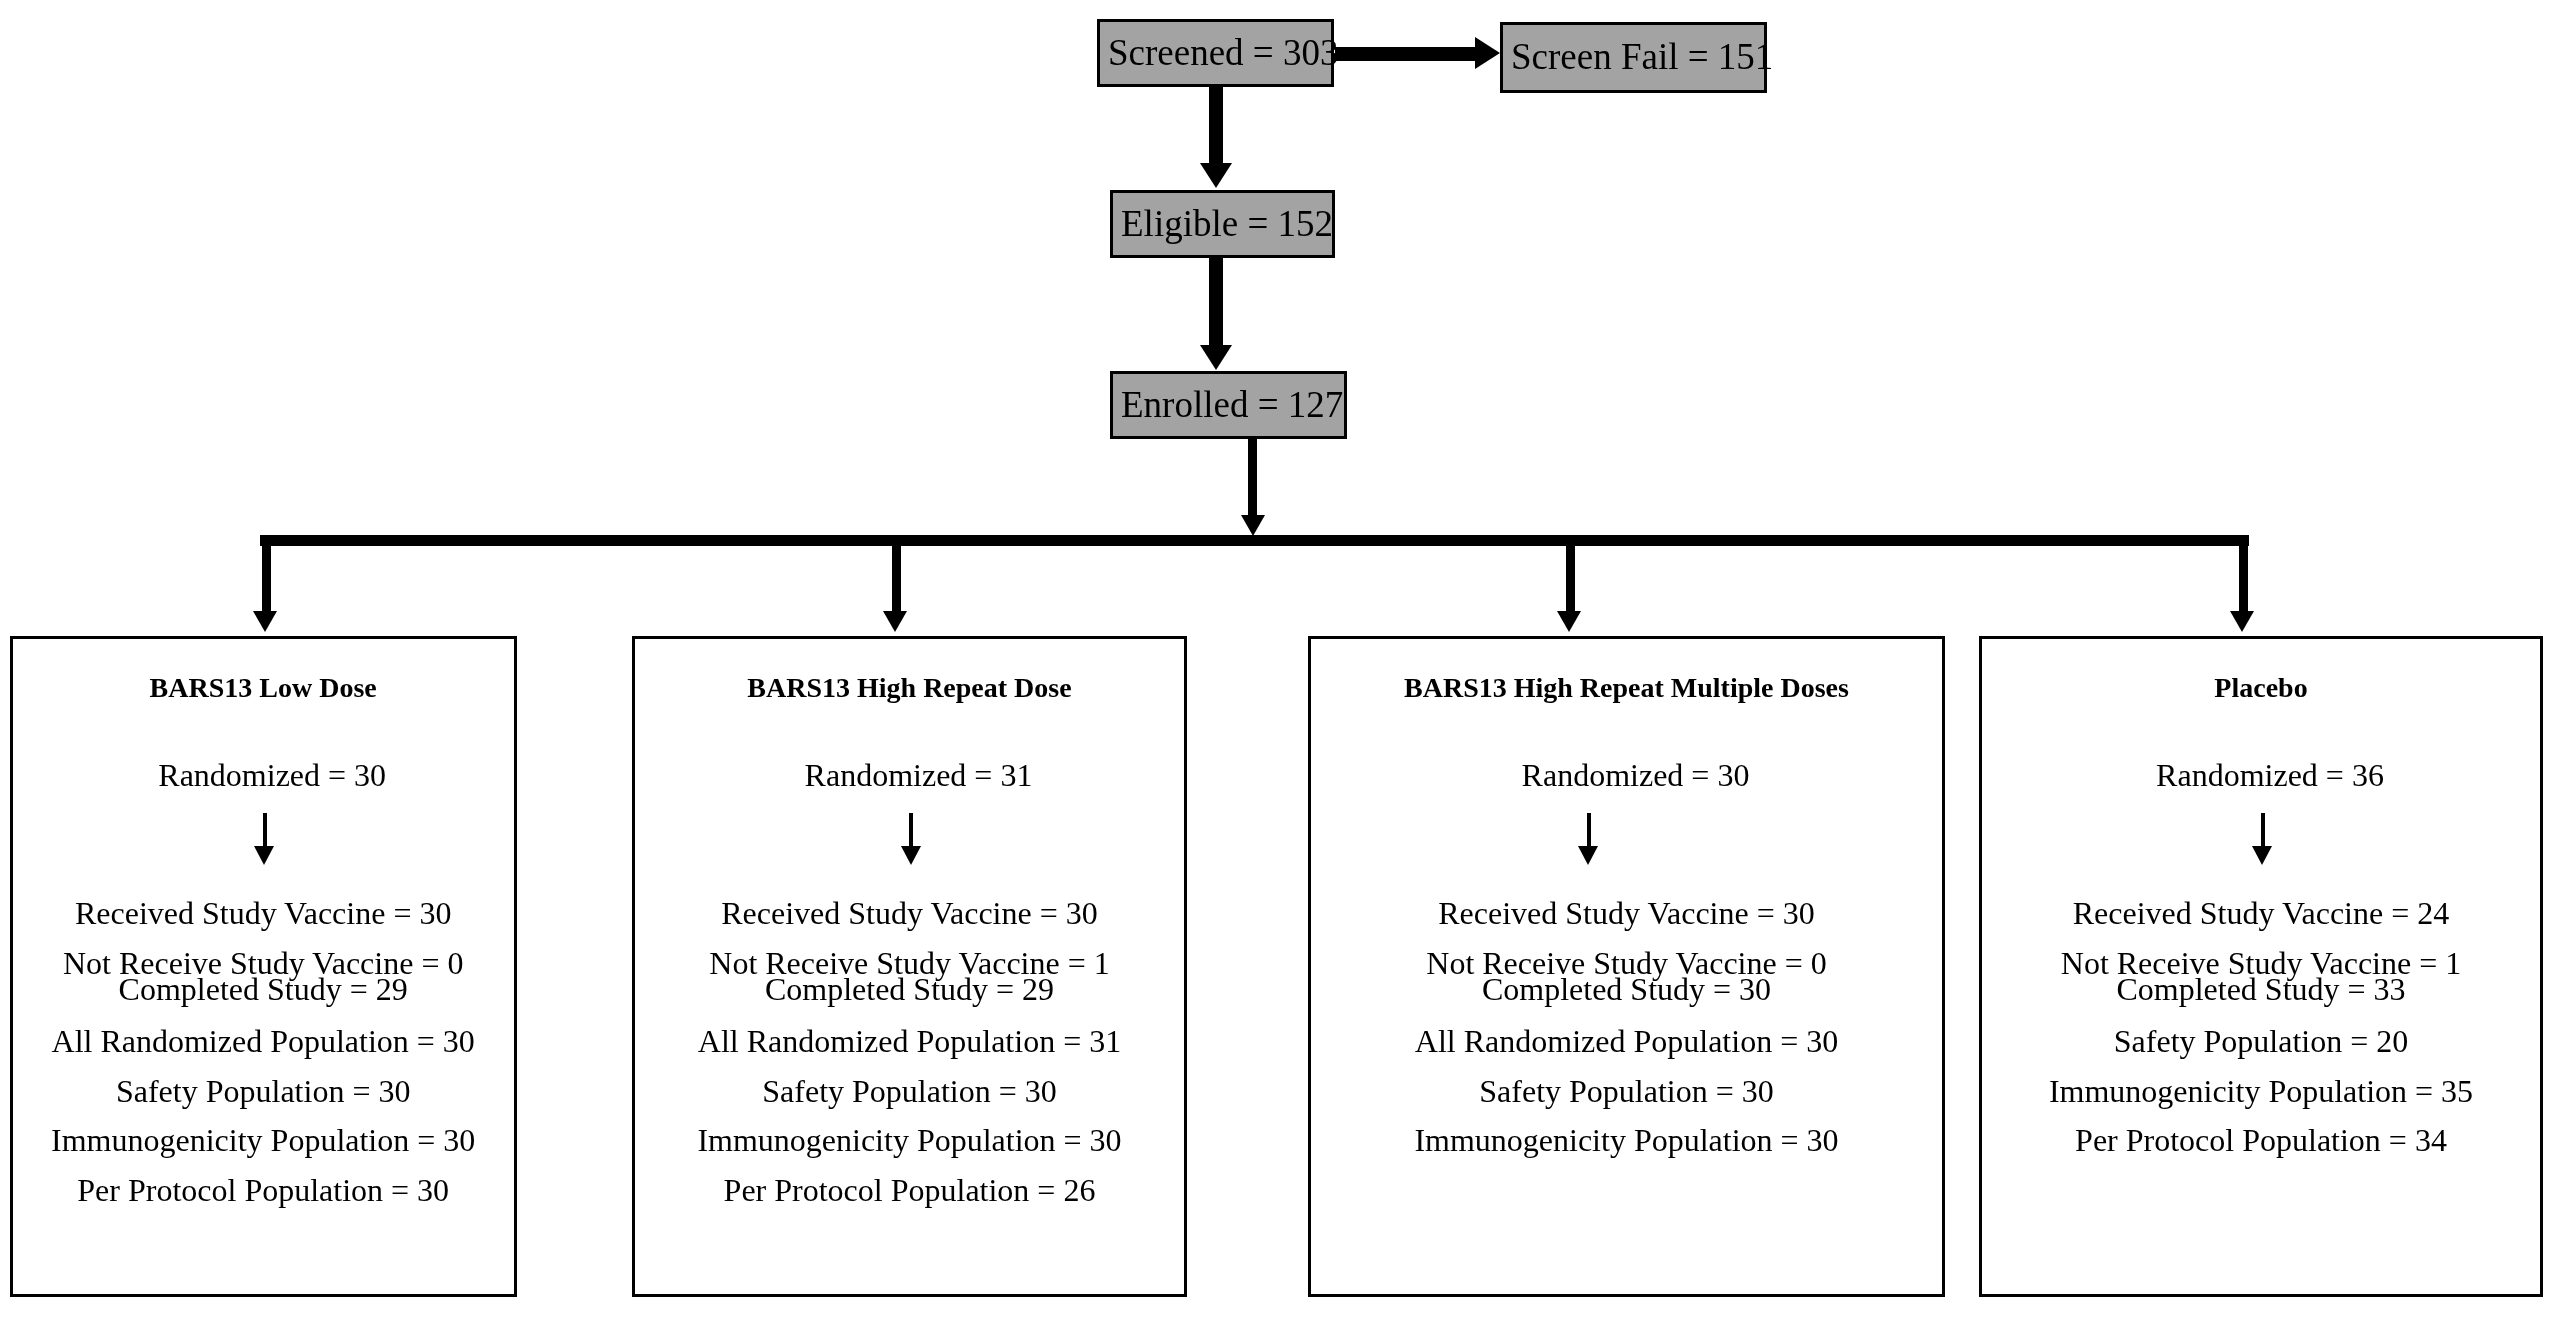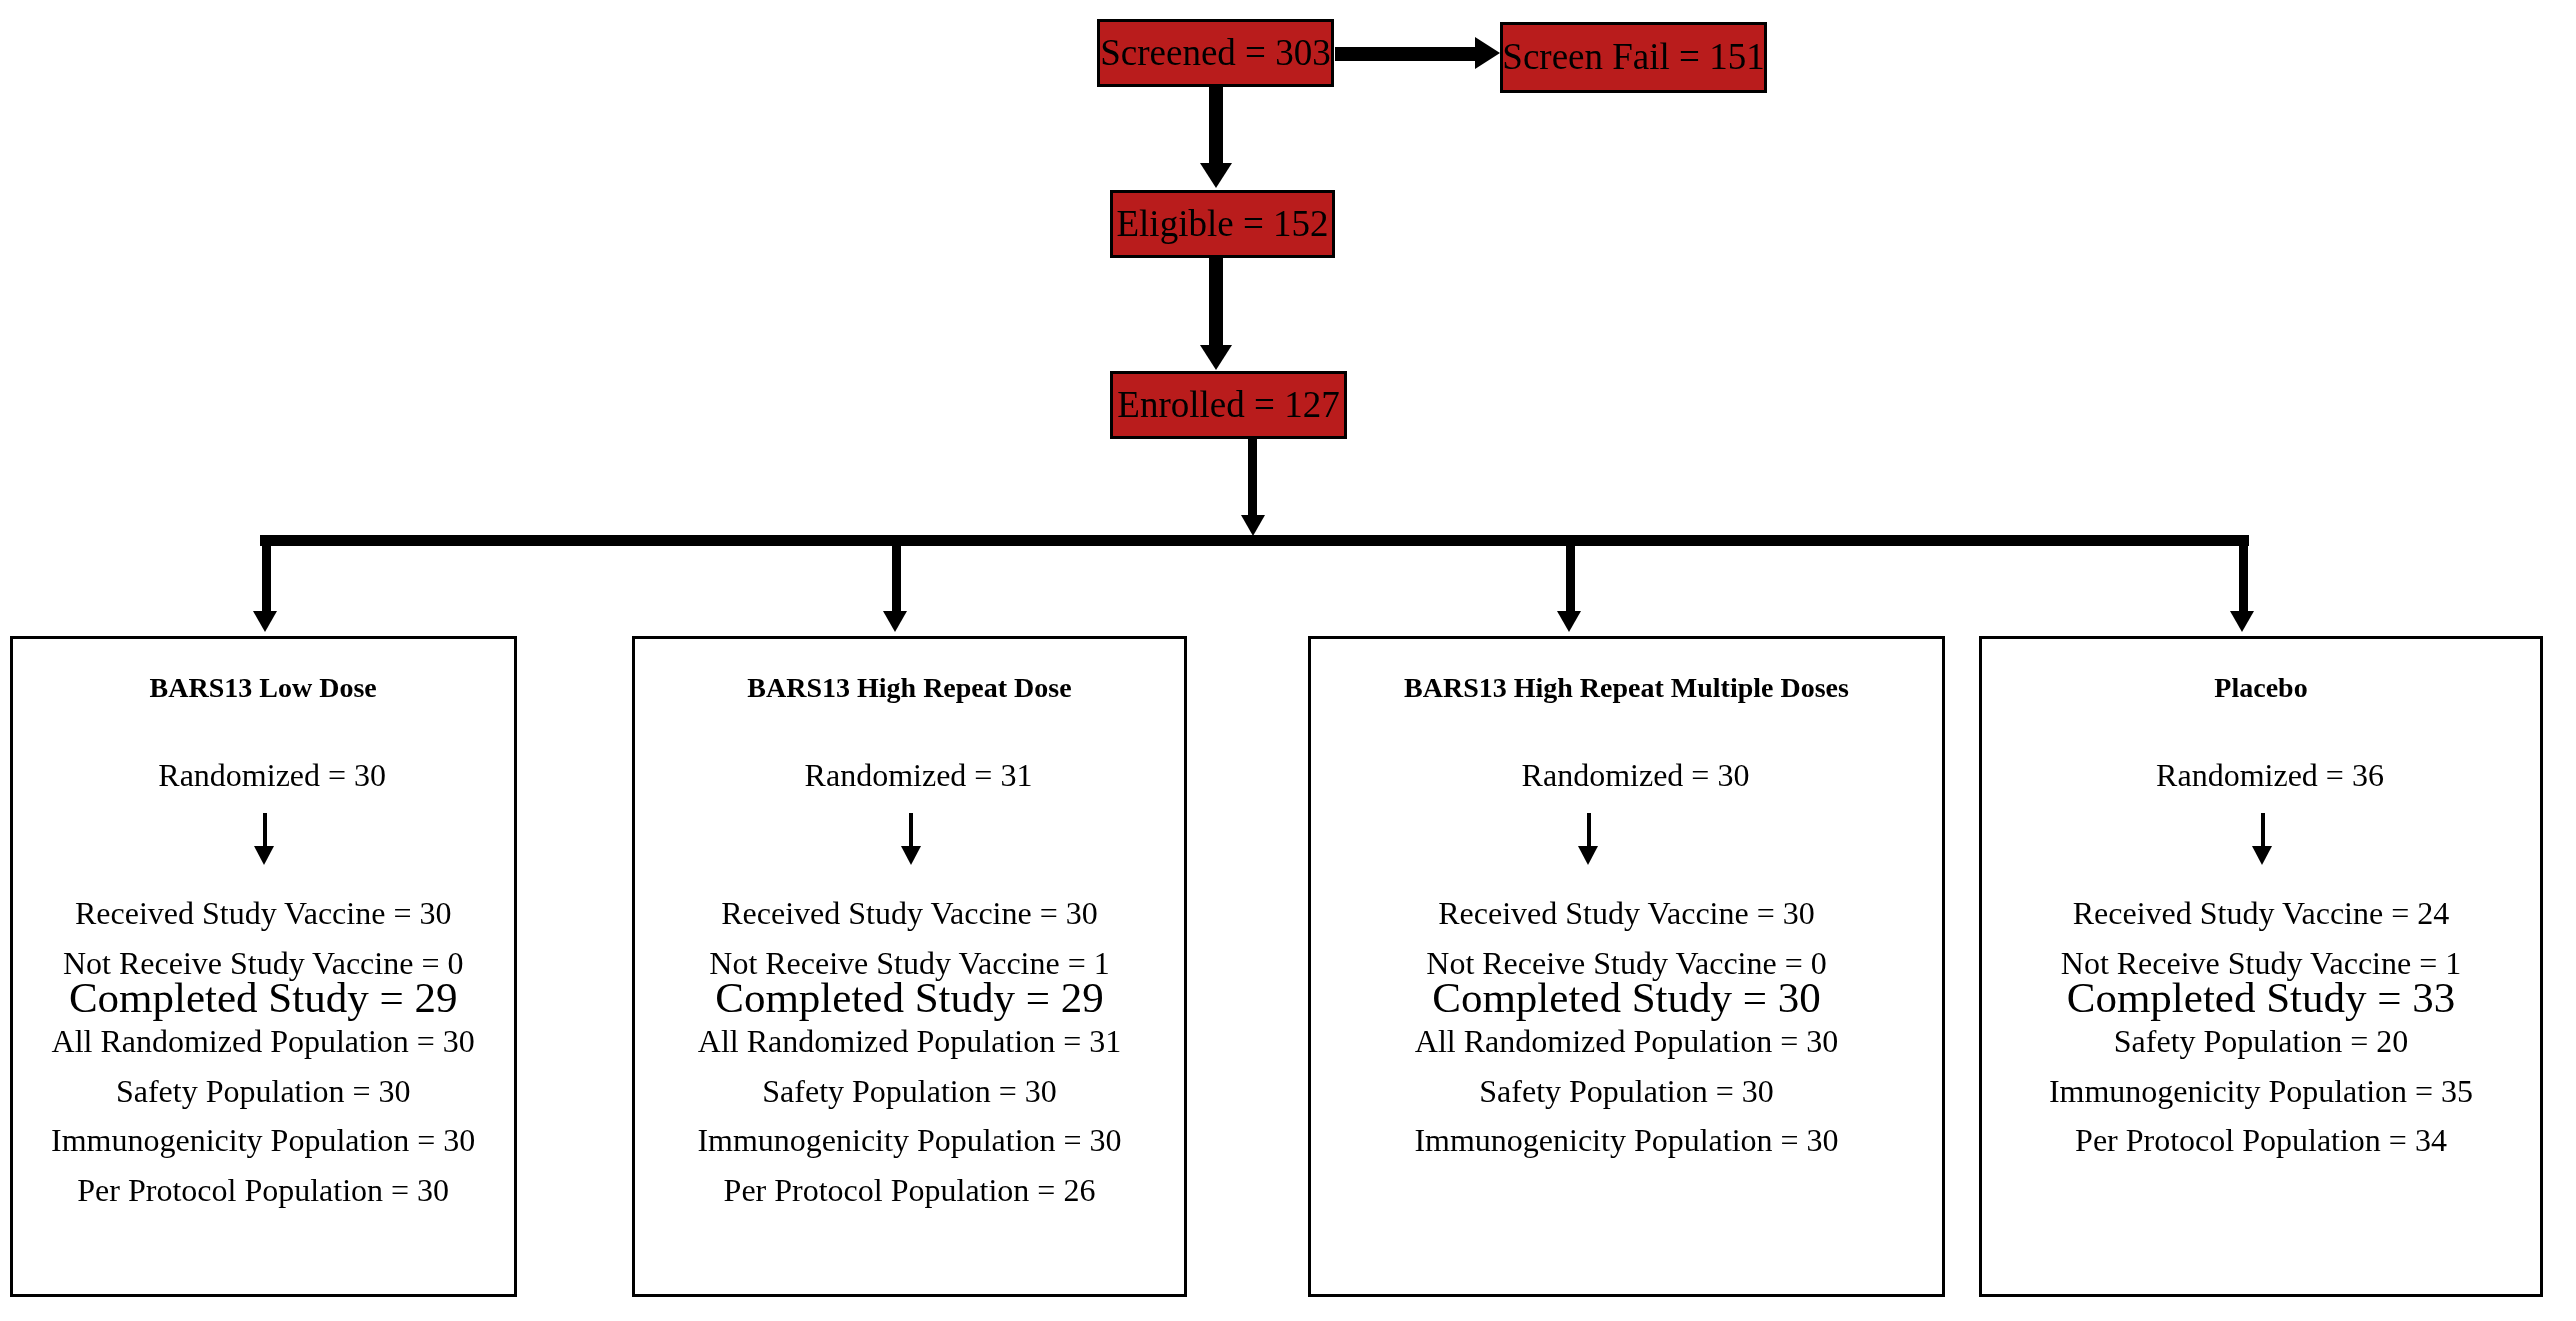--- a/index.html
+++ b/index.html
@@ -16,27 +16,27 @@
     font-family: "Liberation Serif", "DejaVu Serif", serif;
     color: #000000;
     overflow: hidden;
   }
 
   
   .node-box {
     position: absolute;
     box-sizing: border-box;
     border: 3.9px solid #000000;
-    background: #b91c1c;
+    background: #a3a3a3;
     display: flex;
     align-items: center;
-    justify-content: center;
     font-size: 37px;
     line-height: 1.1;
     white-space: nowrap;
+    padding-left: 8px;
   }
 
   
   .conn {
     position: absolute;
     background: #000000;
   }
   .v-shaft { width: 13.6px; }
   .h-shaft { height: 13.6px; }
   .thin-v-shaft { width: 8.7px; }
@@ -116,21 +116,21 @@
     left: 0;
     right: 0;
     top: 250px;
     font-size: 32px;
   }
   .arm-group-completed {
     position: absolute;
     left: 0;
     right: 0;
     top: 326px;
-    font-size: 43px;
+    font-size: 32px;
   }
   .arm-group-populations {
     position: absolute;
     left: 0;
     right: 0;
     top: 378px;
     font-size: 32px;
   }
   .arm-line {
     white-space: nowrap;

